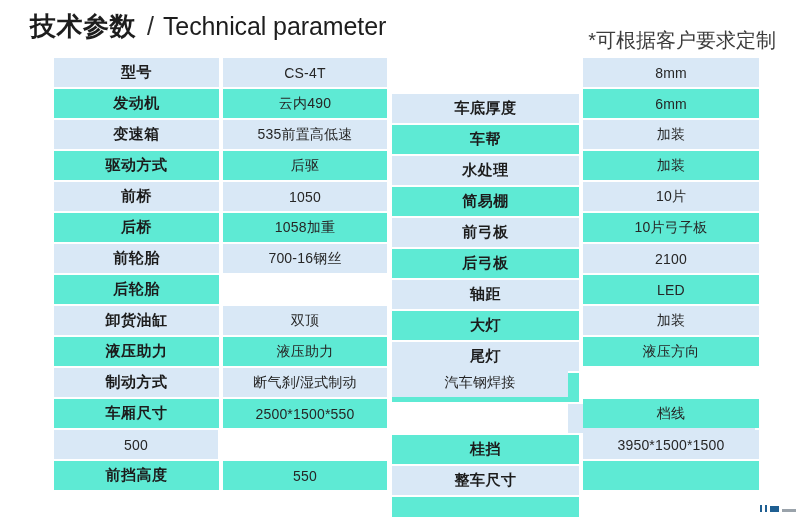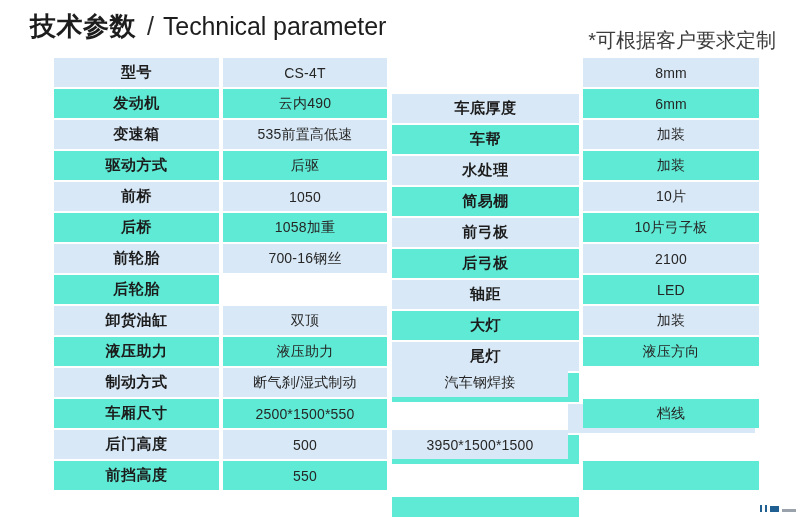--- a/index.html
+++ b/index.html
@@ -185,21 +185,20 @@
       </div>
       <div class="spec-row tint-blue">
         <div class="cell label">制动方式</div>
         <div class="cell value">断气刹/湿式制动</div>
       </div>
       <div class="spec-row tint-gray">
         <div class="cell label">车厢尺寸</div>
         <div class="cell value">2500*1500*550</div>
       </div>
       <div class="spec-row tint-blue">
-        <div class="cell label">后门高度</div>
         <div class="cell value">500</div>
       </div>
       <div class="spec-row tint-gray">
         <div class="cell label">前挡高度</div>
         <div class="cell value">550</div>
       </div>
     </div>
   <div class="spec-table right" id="right-table">
       <div class="spec-row tint-blue">
         <div class="cell label">车底厚度</div>
@@ -243,20 +242,21 @@
       </div>
       <div class="spec-row tint-blue">
         <div class="cell value">汽车钢焊接</div>
         <div class="cell label">大架</div>
       </div>
       <div class="spec-row tint-gray">
         <div class="cell label">桂挡</div>
         <div class="cell value">档线</div>
       </div>
       <div class="spec-row tint-blue">
+        <div class="cell label">整车尺寸</div>
         <div class="cell value">3950*1500*1500</div>
       </div>
       <div class="spec-row tint-gray empty">
         <div class="cell label"></div>
         <div class="cell value"></div>
       </div>
     </div>
 </div>
 
 <div class="watermark">

